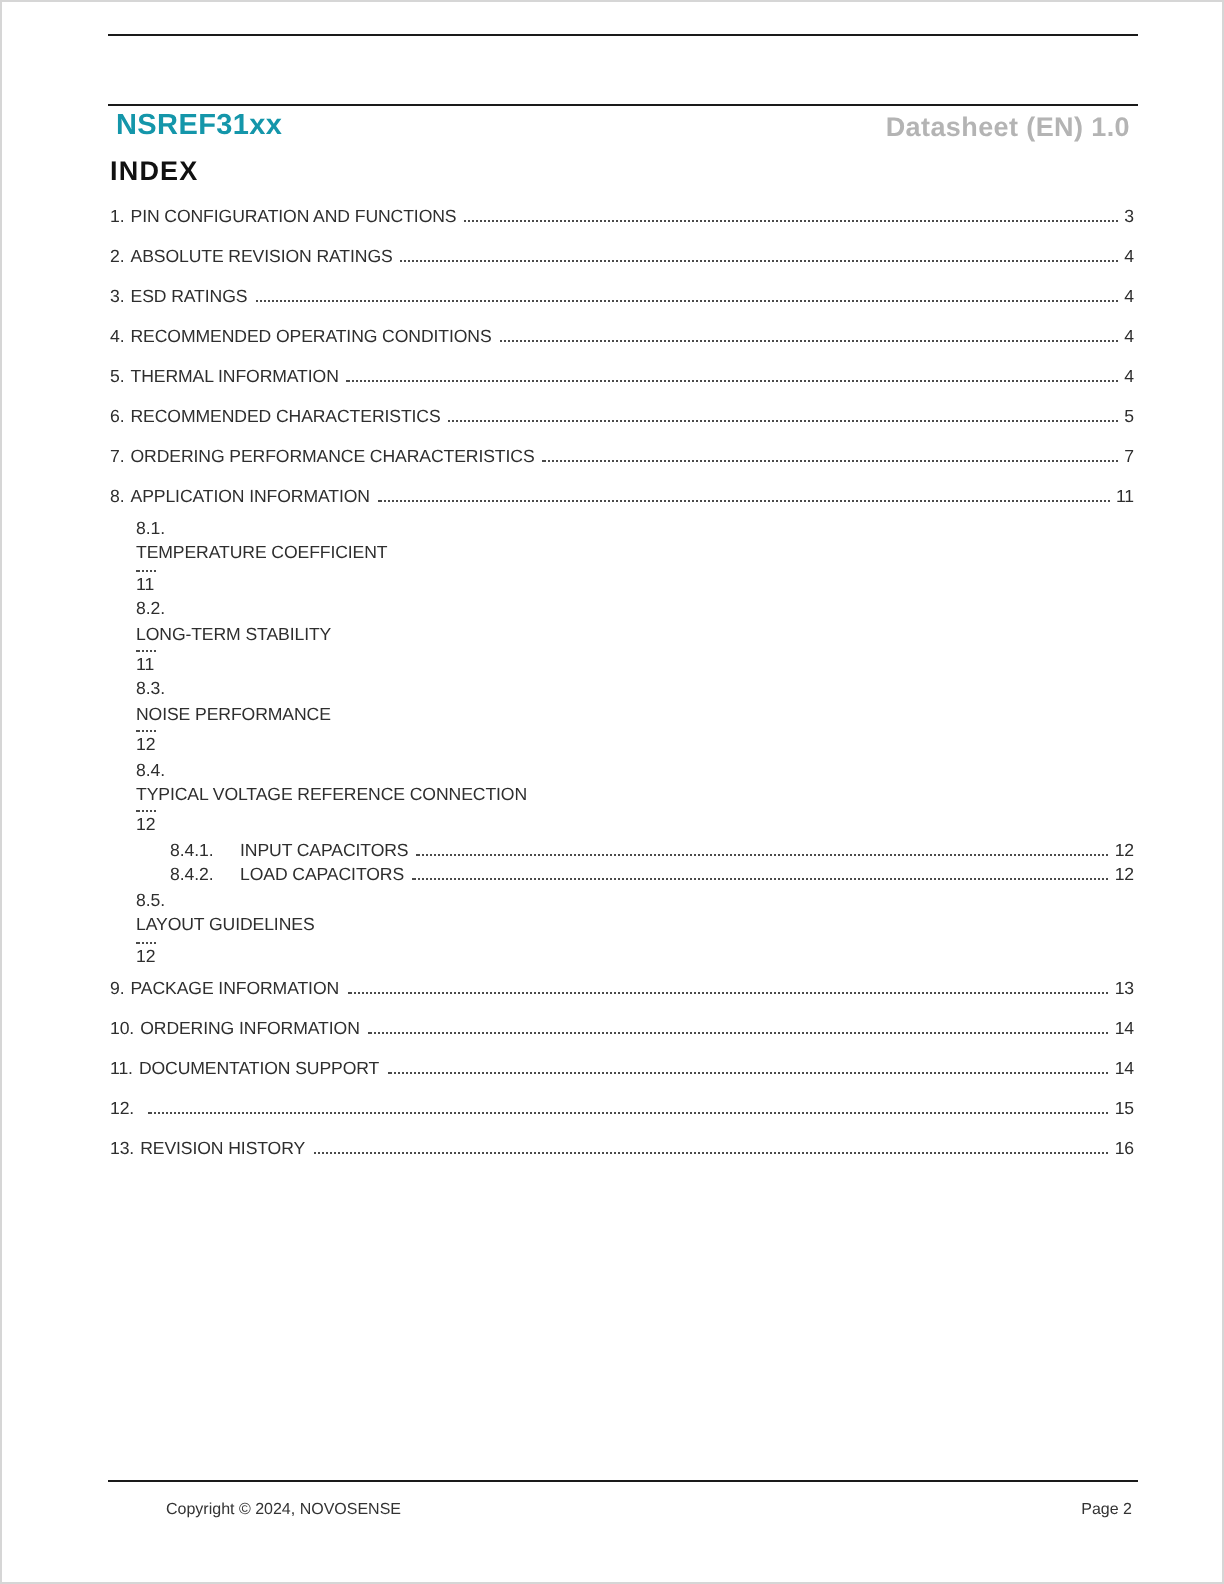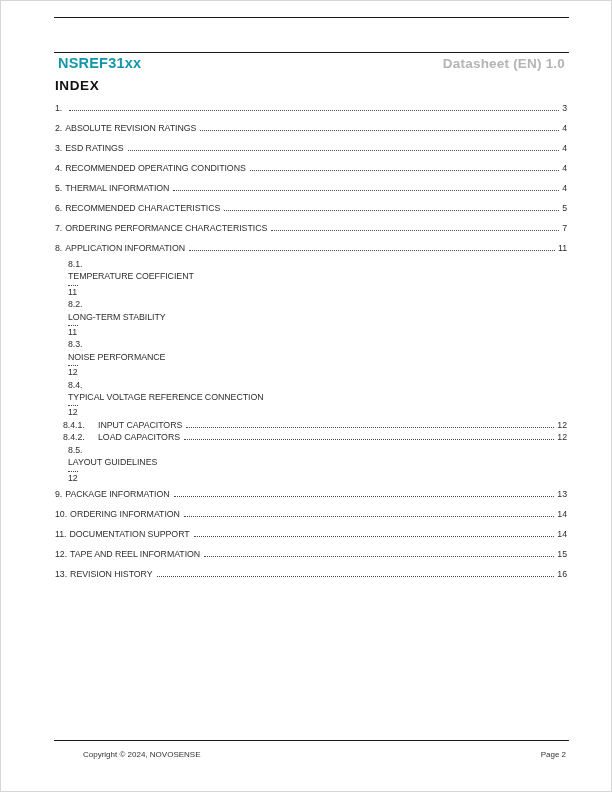--- a/index.html
+++ b/index.html
@@ -47,21 +47,21 @@
     font-size: 8.8px; letter-spacing: -0.05px; color: #2e2e2e;
     cursor: pointer;
   }
   .toc-row.level-0 { line-height: 20px; }
   .toc-row.level-1 { line-height: 12.4px; flex-direction: column; }
   .toc-row.level-2 { line-height: 12.4px; }
   .toc-num { flex: 0 0 auto; white-space: nowrap; }
   .level-0 .toc-num { margin-right: 3px; }
   .level-1 { margin-left: 9px; }
   .level-1 .toc-num { width: 29px; }
-  .level-2 { margin-left: 8px; }
+  .level-2 { margin-left: 30px; }
   .level-2 .toc-num { width: 35px; }
   .toc-label { flex: 0 0 auto; white-space: nowrap; }
   .toc-leader {
     flex: 1 1 auto;
     border-bottom: 1.3px dotted #4a4a4a;
     margin: 0 3px 0 4px;
     height: 2px;
     min-width: 10px;
   }
   .toc-page { flex: 0 0 auto; text-align: right; }
@@ -89,20 +89,21 @@
     <span class="doc-title" style="color: rgb(180, 180, 180);">Datasheet (EN) 1.0</span>
   </div>
 
   <div class="rule-header"></div>
 
   <div class="index-title">INDEX</div>
 
   <div class="toc" id="toc-list">
       <div class="toc-row level-0">
     <span class="toc-num">1.</span>
+    <span class="toc-label">PIN CONFIGURATION AND FUNCTIONS</span>
     <span class="toc-leader"></span>
     <span class="toc-page">3</span>
   </div>
       <div class="toc-row level-0">
     <span class="toc-num">2.</span>
     <span class="toc-label">ABSOLUTE REVISION RATINGS</span>
     <span class="toc-leader"></span>
     <span class="toc-page">4</span>
   </div>
       <div class="toc-row level-0">
@@ -196,21 +197,20 @@
     <span class="toc-page">14</span>
   </div>
       <div class="toc-row level-0">
     <span class="toc-num">11.</span>
     <span class="toc-label">DOCUMENTATION SUPPORT</span>
     <span class="toc-leader"></span>
     <span class="toc-page">14</span>
   </div>
       <div class="toc-row level-0">
     <span class="toc-num">12.</span>
-    <span class="toc-label">TAPE AND REEL INFORMATION</span>
     <span class="toc-leader"></span>
     <span class="toc-page">15</span>
   </div>
       <div class="toc-row level-0">
     <span class="toc-num">13.</span>
     <span class="toc-label">REVISION HISTORY</span>
     <span class="toc-leader"></span>
     <span class="toc-page">16</span>
   </div>
     </div>

